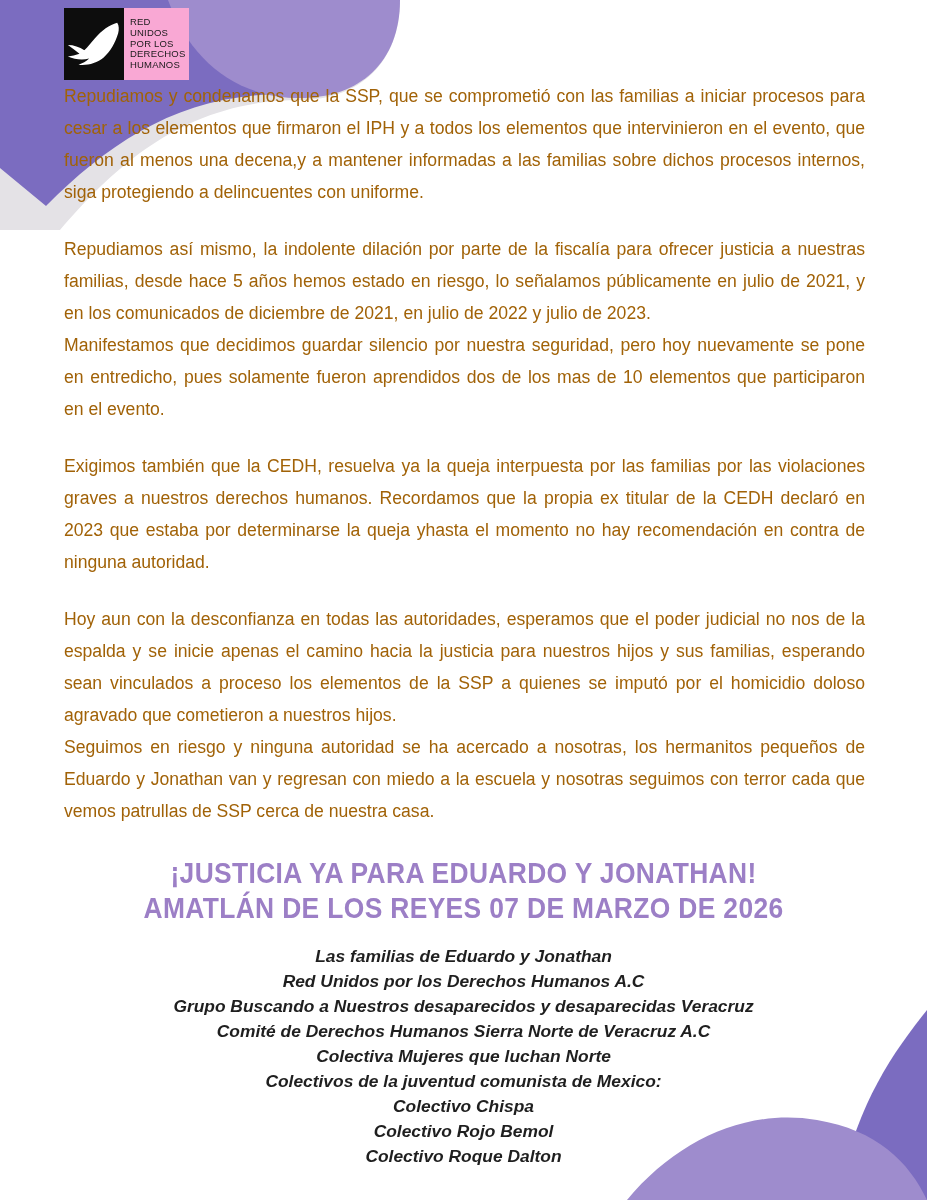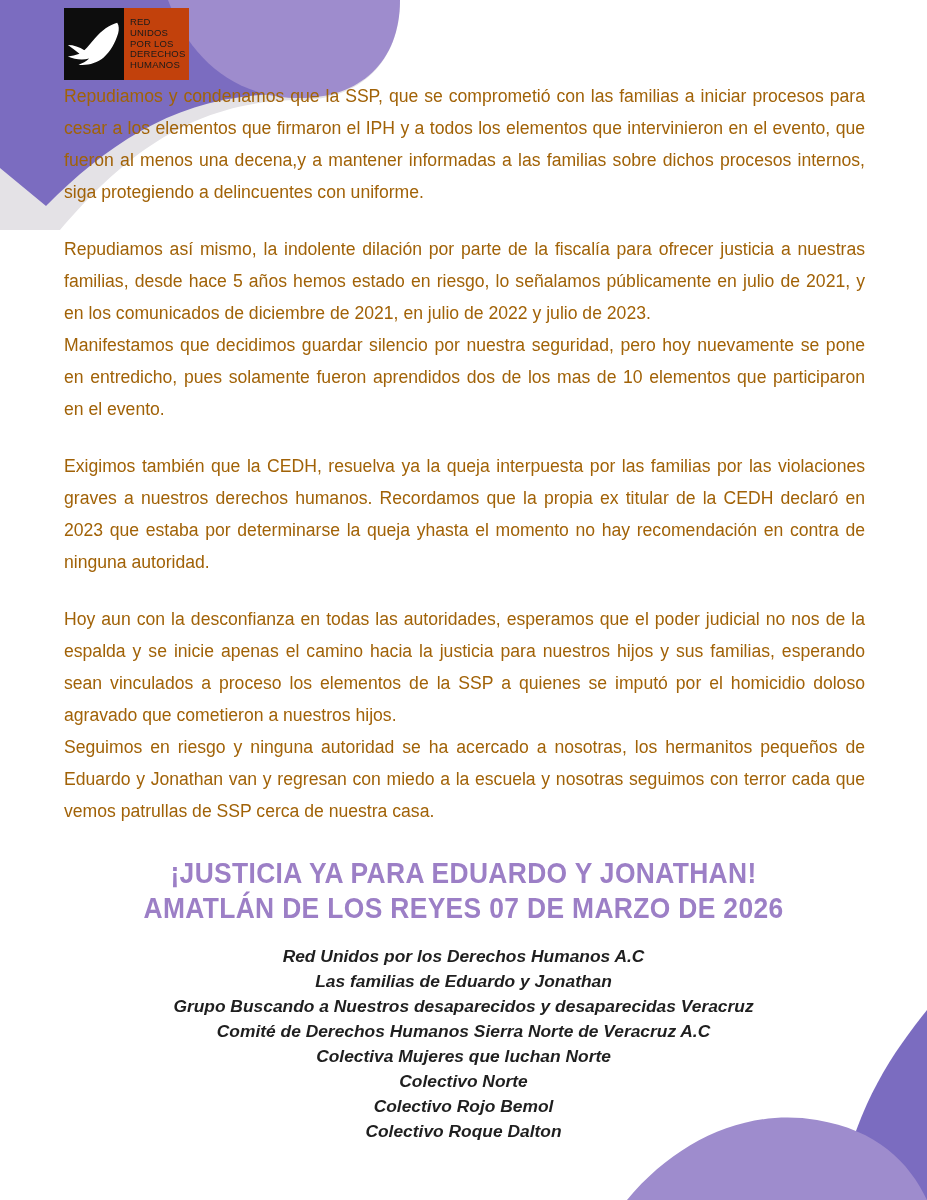--- a/index.html
+++ b/index.html
@@ -72,21 +72,21 @@
     transform: translate(-50%, -50%);
     width: 58px;
     height: 50px;
   }
 
   .logo-text {
     display: flex;
     flex-direction: column;
     justify-content: center;
     padding: 2px 4px 2px 6px;
-    background: #c2410c;
+    background: #f9a8d4;
     line-height: 1.12;
   }
 
   .logo-text span {
     font-size: 9.5px;
     letter-spacing: 0.2px;
     color: #1a1a1a;
     white-space: nowrap;
     font-family: "Liberation Sans", sans-serif;
   }
@@ -199,24 +199,25 @@
     <p class="para tight">Hoy aun con la desconfianza en todas las autoridades, esperamos que el poder judicial no nos de la espalda y se inicie apenas el camino hacia la justicia para nuestros hijos y sus familias, esperando sean vinculados a proceso los elementos de la SSP a quienes se imputó por el homicidio doloso agravado que cometieron a nuestros hijos.</p>
     <p class="para">Seguimos en riesgo y ninguna autoridad se ha acercado a nosotras, los hermanitos pequeños de Eduardo y Jonathan van y regresan con miedo a la escuela y nosotras seguimos con terror cada que vemos patrullas de SSP cerca de nuestra casa.</p>
   </div>
 
   <div class="headline">
     <span class="headline-line">¡JUSTICIA YA PARA EDUARDO Y JONATHAN!</span>
     <span class="headline-line">AMATLÁN DE LOS REYES 07 DE MARZO DE 2026</span>
   </div>
 
   <div class="signatures">
+    <div class="sig-line">Las familias de Eduardo y Jonathan</div>
     <div class="sig-line">Red Unidos por los Derechos Humanos A.C</div>
-    <div class="sig-line">Las familias de Eduardo y Jonathan</div>
     <div class="sig-line">Grupo Buscando a Nuestros desaparecidos y desaparecidas Veracruz</div>
     <div class="sig-line">Comité de Derechos Humanos Sierra Norte de Veracruz A.C</div>
     <div class="sig-line">Colectiva Mujeres que luchan Norte</div>
-    <div class="sig-line">Colectivo Norte</div>
+    <div class="sig-line">Colectivos de la juventud comunista de Mexico:</div>
+    <div class="sig-line">Colectivo Chispa</div>
     <div class="sig-line">Colectivo Rojo Bemol</div>
     <div class="sig-line">Colectivo Roque Dalton</div>
 
   </div>
 
 </div>
 
 </body></html>

